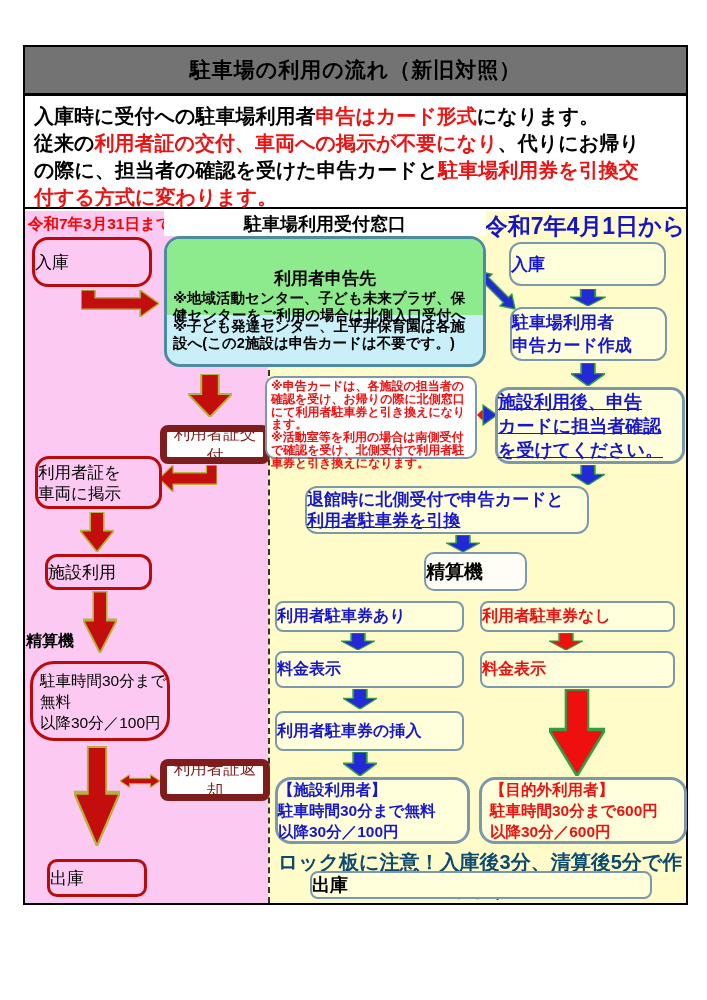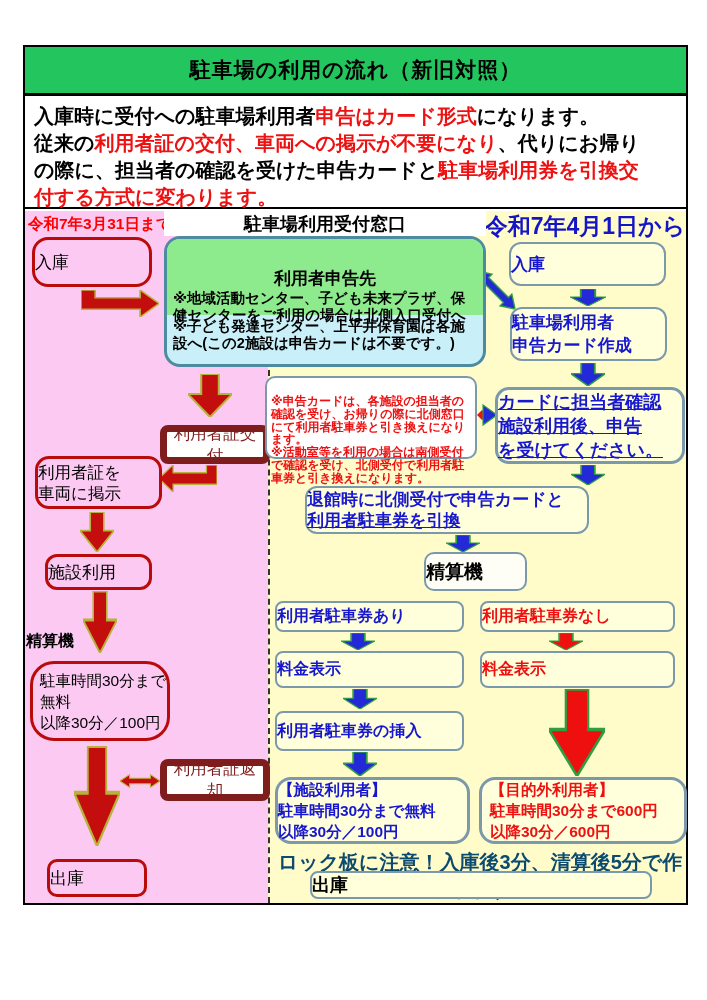--- a/index.html
+++ b/index.html
@@ -1,20 +1,20 @@
 <!DOCTYPE html>
 <html><head>
 <meta charset="utf-8">
 <style>
   html,body{margin:0;padding:0;background:#fff;}
   .page{position:relative;width:707px;height:1000px;background:#ffffff;
         font-family:"Liberation Sans","DejaVu Sans",sans-serif;overflow:hidden;}
   .frame{position:absolute;left:23px;top:45px;width:665px;height:860px;
          border:2px solid #000;box-sizing:border-box;background:#fff;}
-  .titlebar{position:absolute;left:0;top:0;width:100%;height:49px;background:#22c55e;
+  .titlebar{position:absolute;left:0;top:0;width:100%;height:49px;background:#737373;
             border-bottom:3px solid #000;box-sizing:border-box;display:flex;align-items:center;justify-content:center;
             font-size:21px;font-weight:bold;color:#000;letter-spacing:1px;}
   .intro{position:absolute;left:0;top:49px;width:100%;height:113px;background:#fff;
          border-bottom:2px solid #000;box-sizing:border-box;padding:7px 44px 18px 9px;
          font-size:20px;font-weight:bold;line-height:27px;color:#000;}
   .red{color:#ee1111;}
   .flow{position:absolute;left:0;top:164px;width:661px;height:692px;}
   .bg-pink{position:absolute;left:0;top:0;width:243px;height:692px;background:#fcc9f2;}
   .bg-yellow{position:absolute;left:243px;top:0;width:418px;height:692px;background:#fffcca;}
   .divider{position:absolute;left:243px;top:0;height:692px;width:0;border-left:2px dashed #333;z-index:1;}
@@ -33,21 +33,21 @@
   .newbox{background:#ffffdc;border:2.5px solid #7b99ab;border-radius:12px;color:#1717cf;font-weight:bold;font-size:16px;}
   .hdr-old{position:absolute;left:3px;top:3px;color:#ff0000;font-weight:bold;font-size:15.5px;z-index:2;}
   .hdr-new{position:absolute;left:457px;top:0px;width:206px;color:#1515c8;font-weight:bold;font-size:23px;z-index:2;text-align:center;}
   .lbl{position:absolute;color:#000;font-weight:bold;z-index:2;}
   .arr{position:absolute;z-index:2;}
   .arr svg{display:block;width:100%;height:100%;}
   .u{text-decoration:underline;}
   .warning{position:absolute;left:250px;top:638px;width:410px;text-align:center;color:#0c4a6e;
            font-weight:bold;font-size:20px;z-index:2;}
   .notebox{position:absolute;left:240px;top:165px;width:212px;height:83px;background:#fff;
-           border:2px solid #7b99ab;border-radius:10px;box-sizing:border-box;padding:17px 4px;
+           border:2px solid #7b99ab;border-radius:10px;box-sizing:border-box;padding:2px 4px;
            color:#ee1111;font-weight:bold;font-size:12px;line-height:12.8px;text-align:left;z-index:3;}
 </style>
 </head>
 <body>
 
 <div class="page">
  <div class="frame">
 
   <div class="titlebar">駐車場の利用の流れ（新旧対照）</div>
 
@@ -182,22 +182,22 @@
     </div>
 
     <div class="arr" style="left:452px;top:192px;width:20px;height:24px;">
       <svg viewBox="0 0 20 24">
             <polygon points="0,12 5,7 10,12 5,17" fill="#ee1111"></polygon>
             <polygon points="6,2 20,12 6,22" fill="#2329d6" stroke="#2f9e3f" stroke-width="1.2"></polygon>
           </svg>
     </div>
 
     <div class="box newbox" style="left:470px;top:176px;width:190px;height:77px;border-width:3px;border-radius:14px;font-size:18px;line-height:24px;">
+      <span class="u">施設利用後、申告</span>
       <span class="u">カードに担当者確認</span>
-      <span class="u">施設利用後、申告</span>
       <span class="u">を受けてください。</span>
     </div>
 
     <div class="arr" style="left:546px;top:254px;width:34px;height:20px;">
       <svg viewBox="0 0 30 30" preserveAspectRatio="none">
             <polygon points="9,0 21,0 21,14 30,14 15,30 0,14 9,14" fill="#2329d6" stroke="#2f9e3f" stroke-width="1.6"></polygon>
           </svg>
     </div>
 
     <div class="box newbox" style="left:280px;top:275px;width:284px;height:48px;font-size:17px;line-height:21px;">

